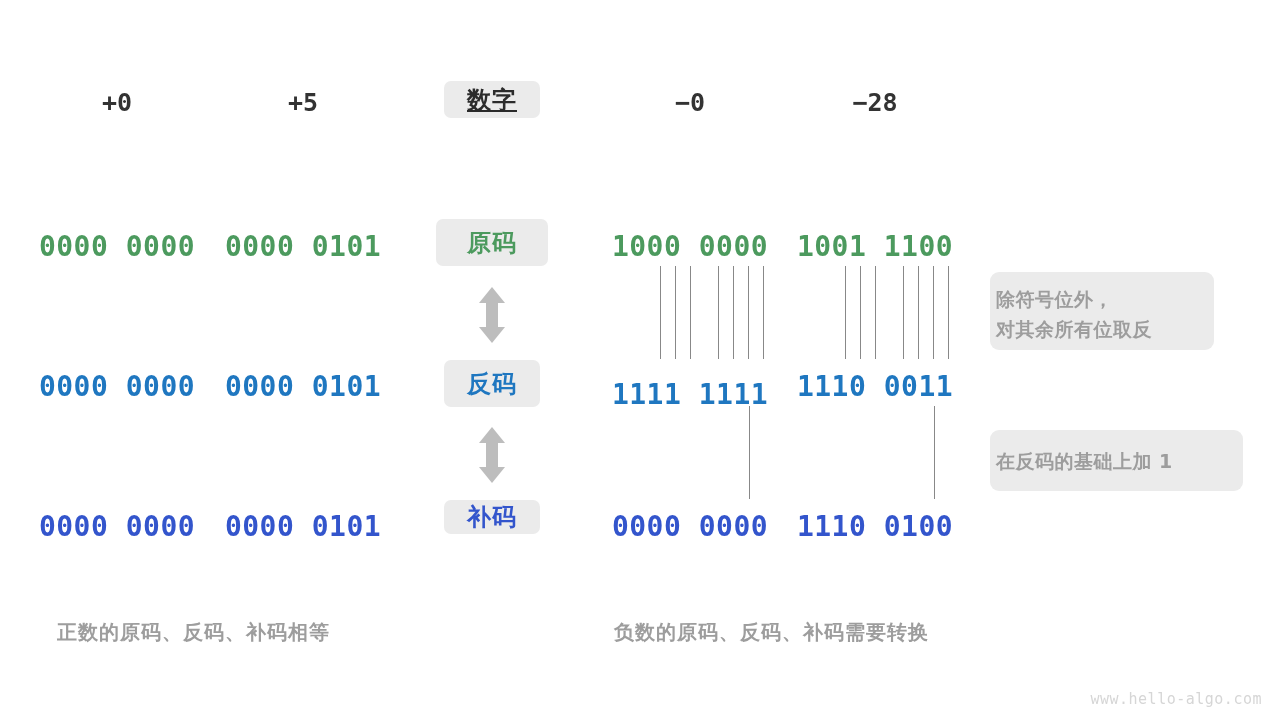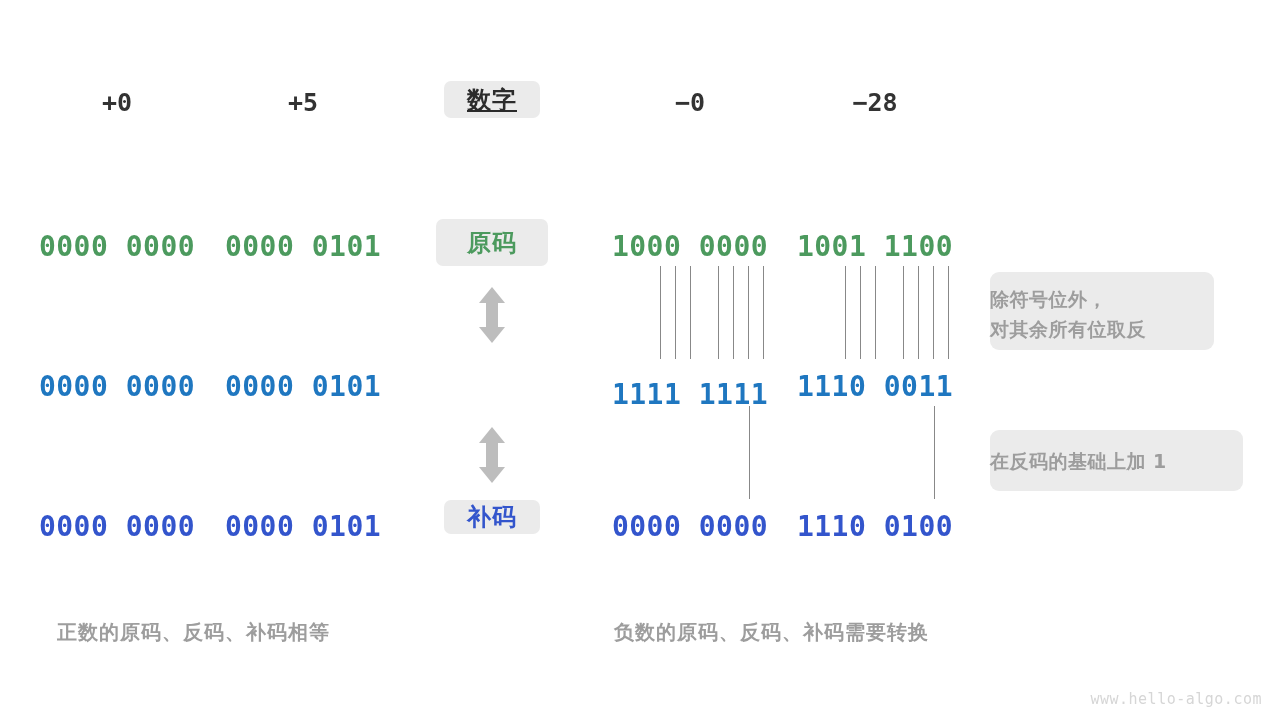--- a/index.html
+++ b/index.html
@@ -69,21 +69,21 @@
 
   
   .note {
     position: absolute;
     background: #ebebeb;
     border-radius: 9px;
     color: #9d9d9d;
     font-size: 19px;
     font-weight: bold;
     line-height: 30px;
-    padding: 12px 0;
+    padding: 12px 6px;
     box-sizing: border-box;
     letter-spacing: 0.5px;
     white-space: pre-line;
   }
 
   
   .dbl-arrow {
     position: absolute;
     transform: translateX(-50%);
   }
@@ -124,20 +124,21 @@
 
   <div class="num-head abs" style="left:117px; top:88px;">+0</div>
   <div class="num-head abs" style="left:303px; top:88px;">+5</div>
   <div class="num-head abs" style="left:690px; top:88px;">−0</div>
   <div class="num-head abs" style="left:875px; top:88px;">−28</div>
 
   <div class="chip dark" style="left:492px; top:81px; width:96px; height:37px;text-decoration:underline;">数字</div>
 
   <div class="chip green" style="left:492px; top:219px; width:112px; height:47px;">原码</div>
 
+  <div class="chip blue" style="left:492px; top:360px; width:96px; height:47px;">反码</div>
 
   <div class="chip indigo" style="left:492px; top:500px; width:96px; height:34px;">补码</div>
 
   <div class="dbl-arrow" style="left:492px; top:287px;">
     <svg width="30" height="56" viewBox="0 0 30 56">
       <polygon points="15,0 28,16 21,16 21,40 28,40 15,56 2,40 9,40 9,16 2,16" fill="#bdbdbd"></polygon>
     </svg>
   </div>
 
   <div class="dbl-arrow" style="left:492px; top:427px;">

